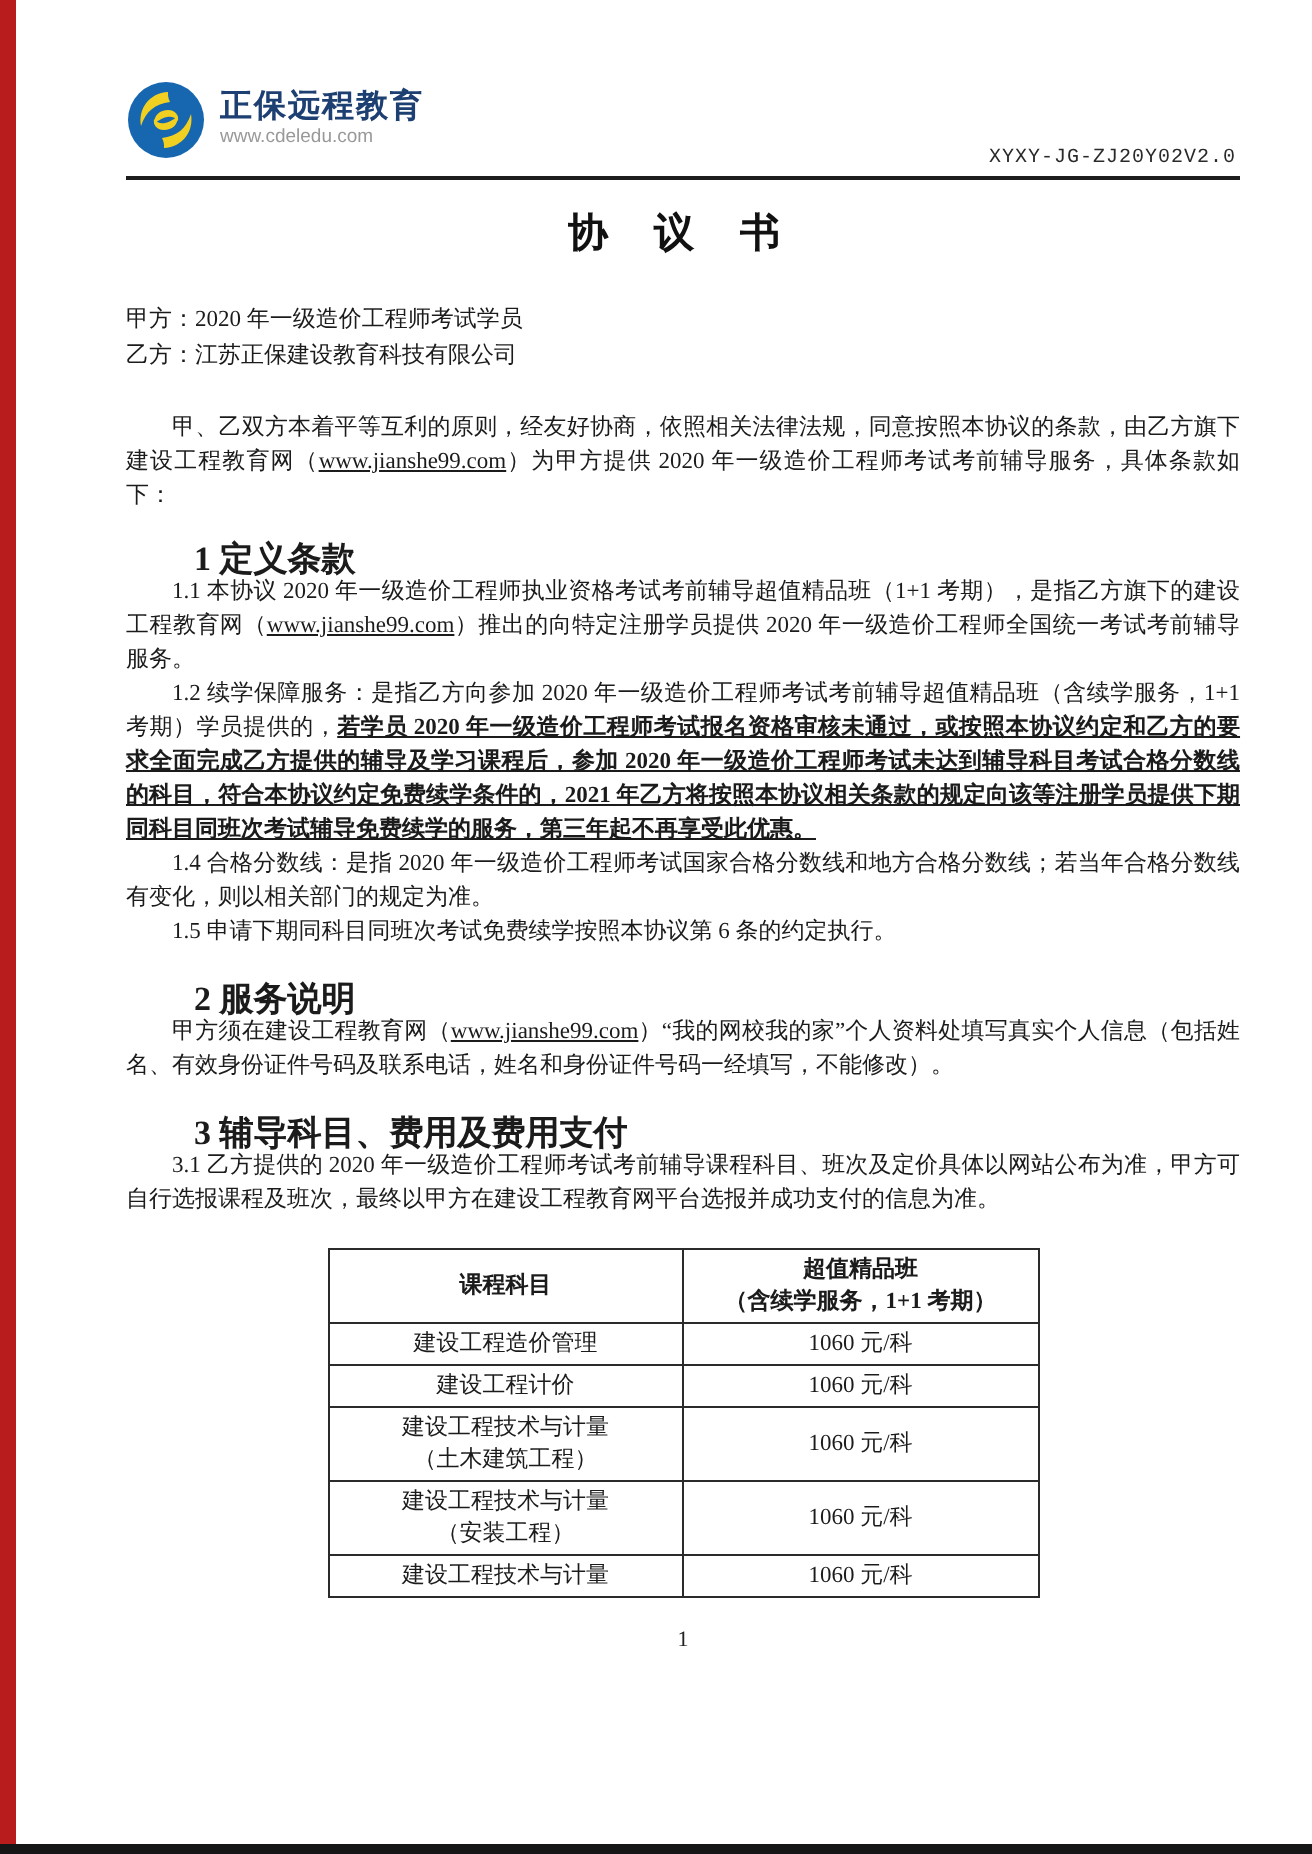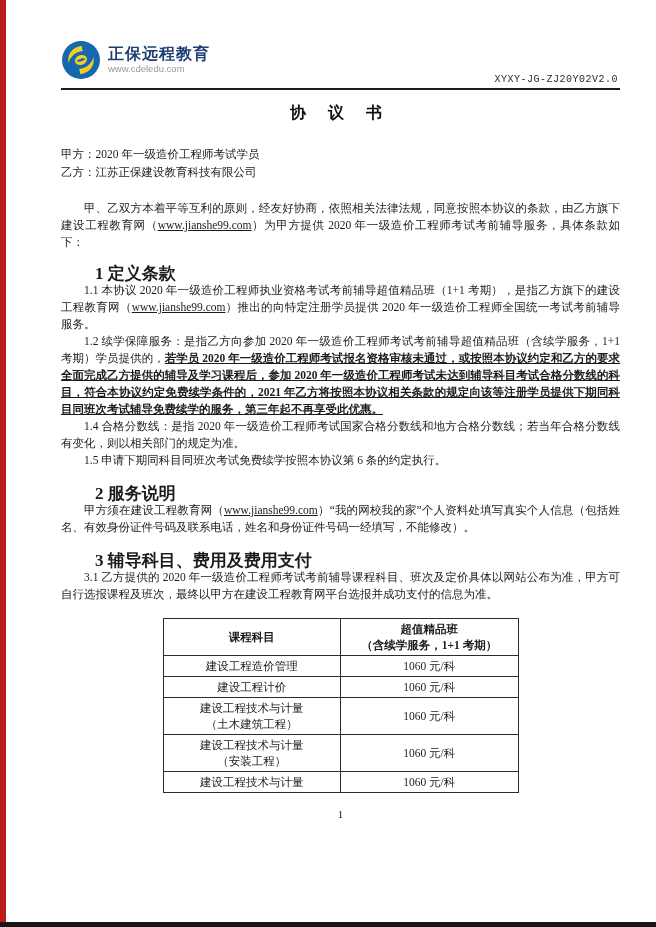--- a/index.html
+++ b/index.html
@@ -8,21 +8,21 @@
     background: #ffffff;
     font-family: "Liberation Serif", serif;
     color: #1b1b1b;
     position: relative;
     overflow: hidden;
   }
   .page {
     position: absolute;
     inset: 0;
     background: #ffffff;
-    border-left: 6px solid #b91c1c;
+    border-left: 8px solid #b91c1c;
     padding: 40px 36px 0 55px;
   }
   .bottom-bar {
     position: absolute;
     left: 0; right: 0; bottom: 0;
     height: 5px;
     background: #161616;
   }
   
   .header {
@@ -57,21 +57,21 @@
     bottom: 3px;
     font-family: "Liberation Mono", monospace;
     font-size: 10px;
     color: #2a2a2a;
     letter-spacing: 0.5px;
   }
   
   .doc-title {
     text-align: center;
     font-weight: bold;
-    font-size: 16px;
+    font-size: 20px;
     letter-spacing: 9px;
     margin-top: 13px;
     color: #111;
   }
   
   .parties { margin-top: 21px; font-size: 11.5px; line-height: 18px; }
   .para {
     font-size: 11.5px;
     line-height: 17px;
     text-align: justify;

